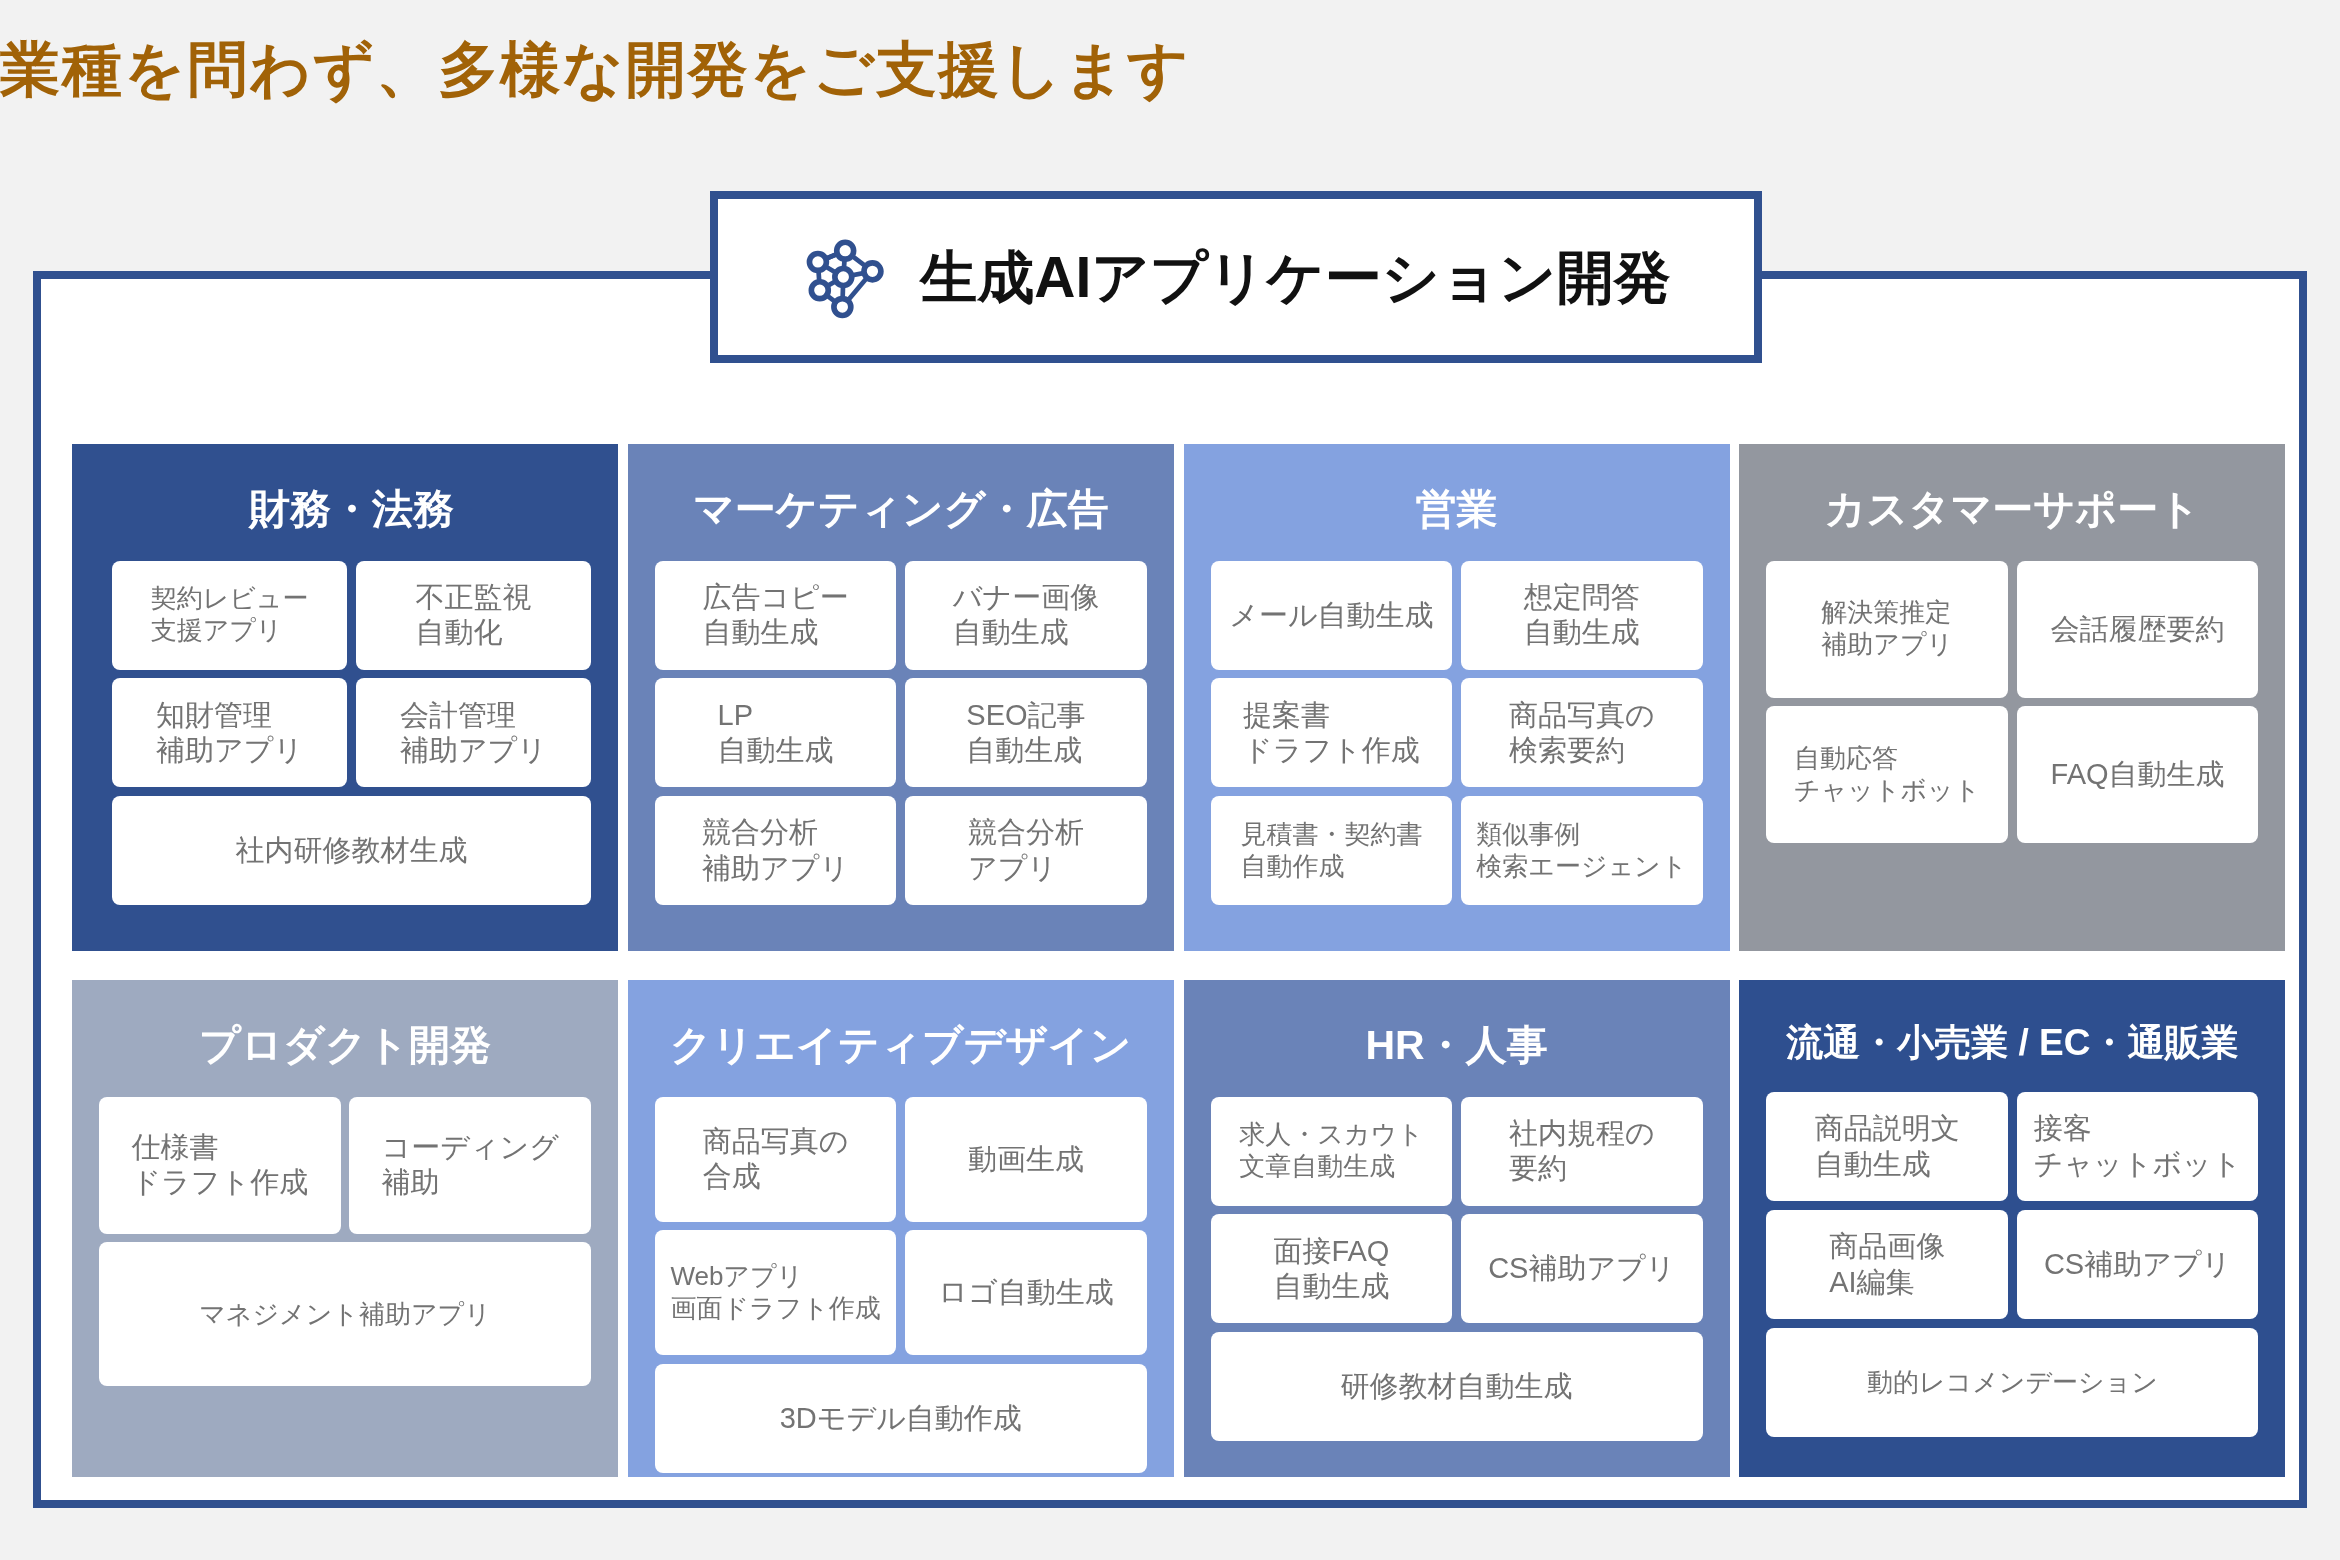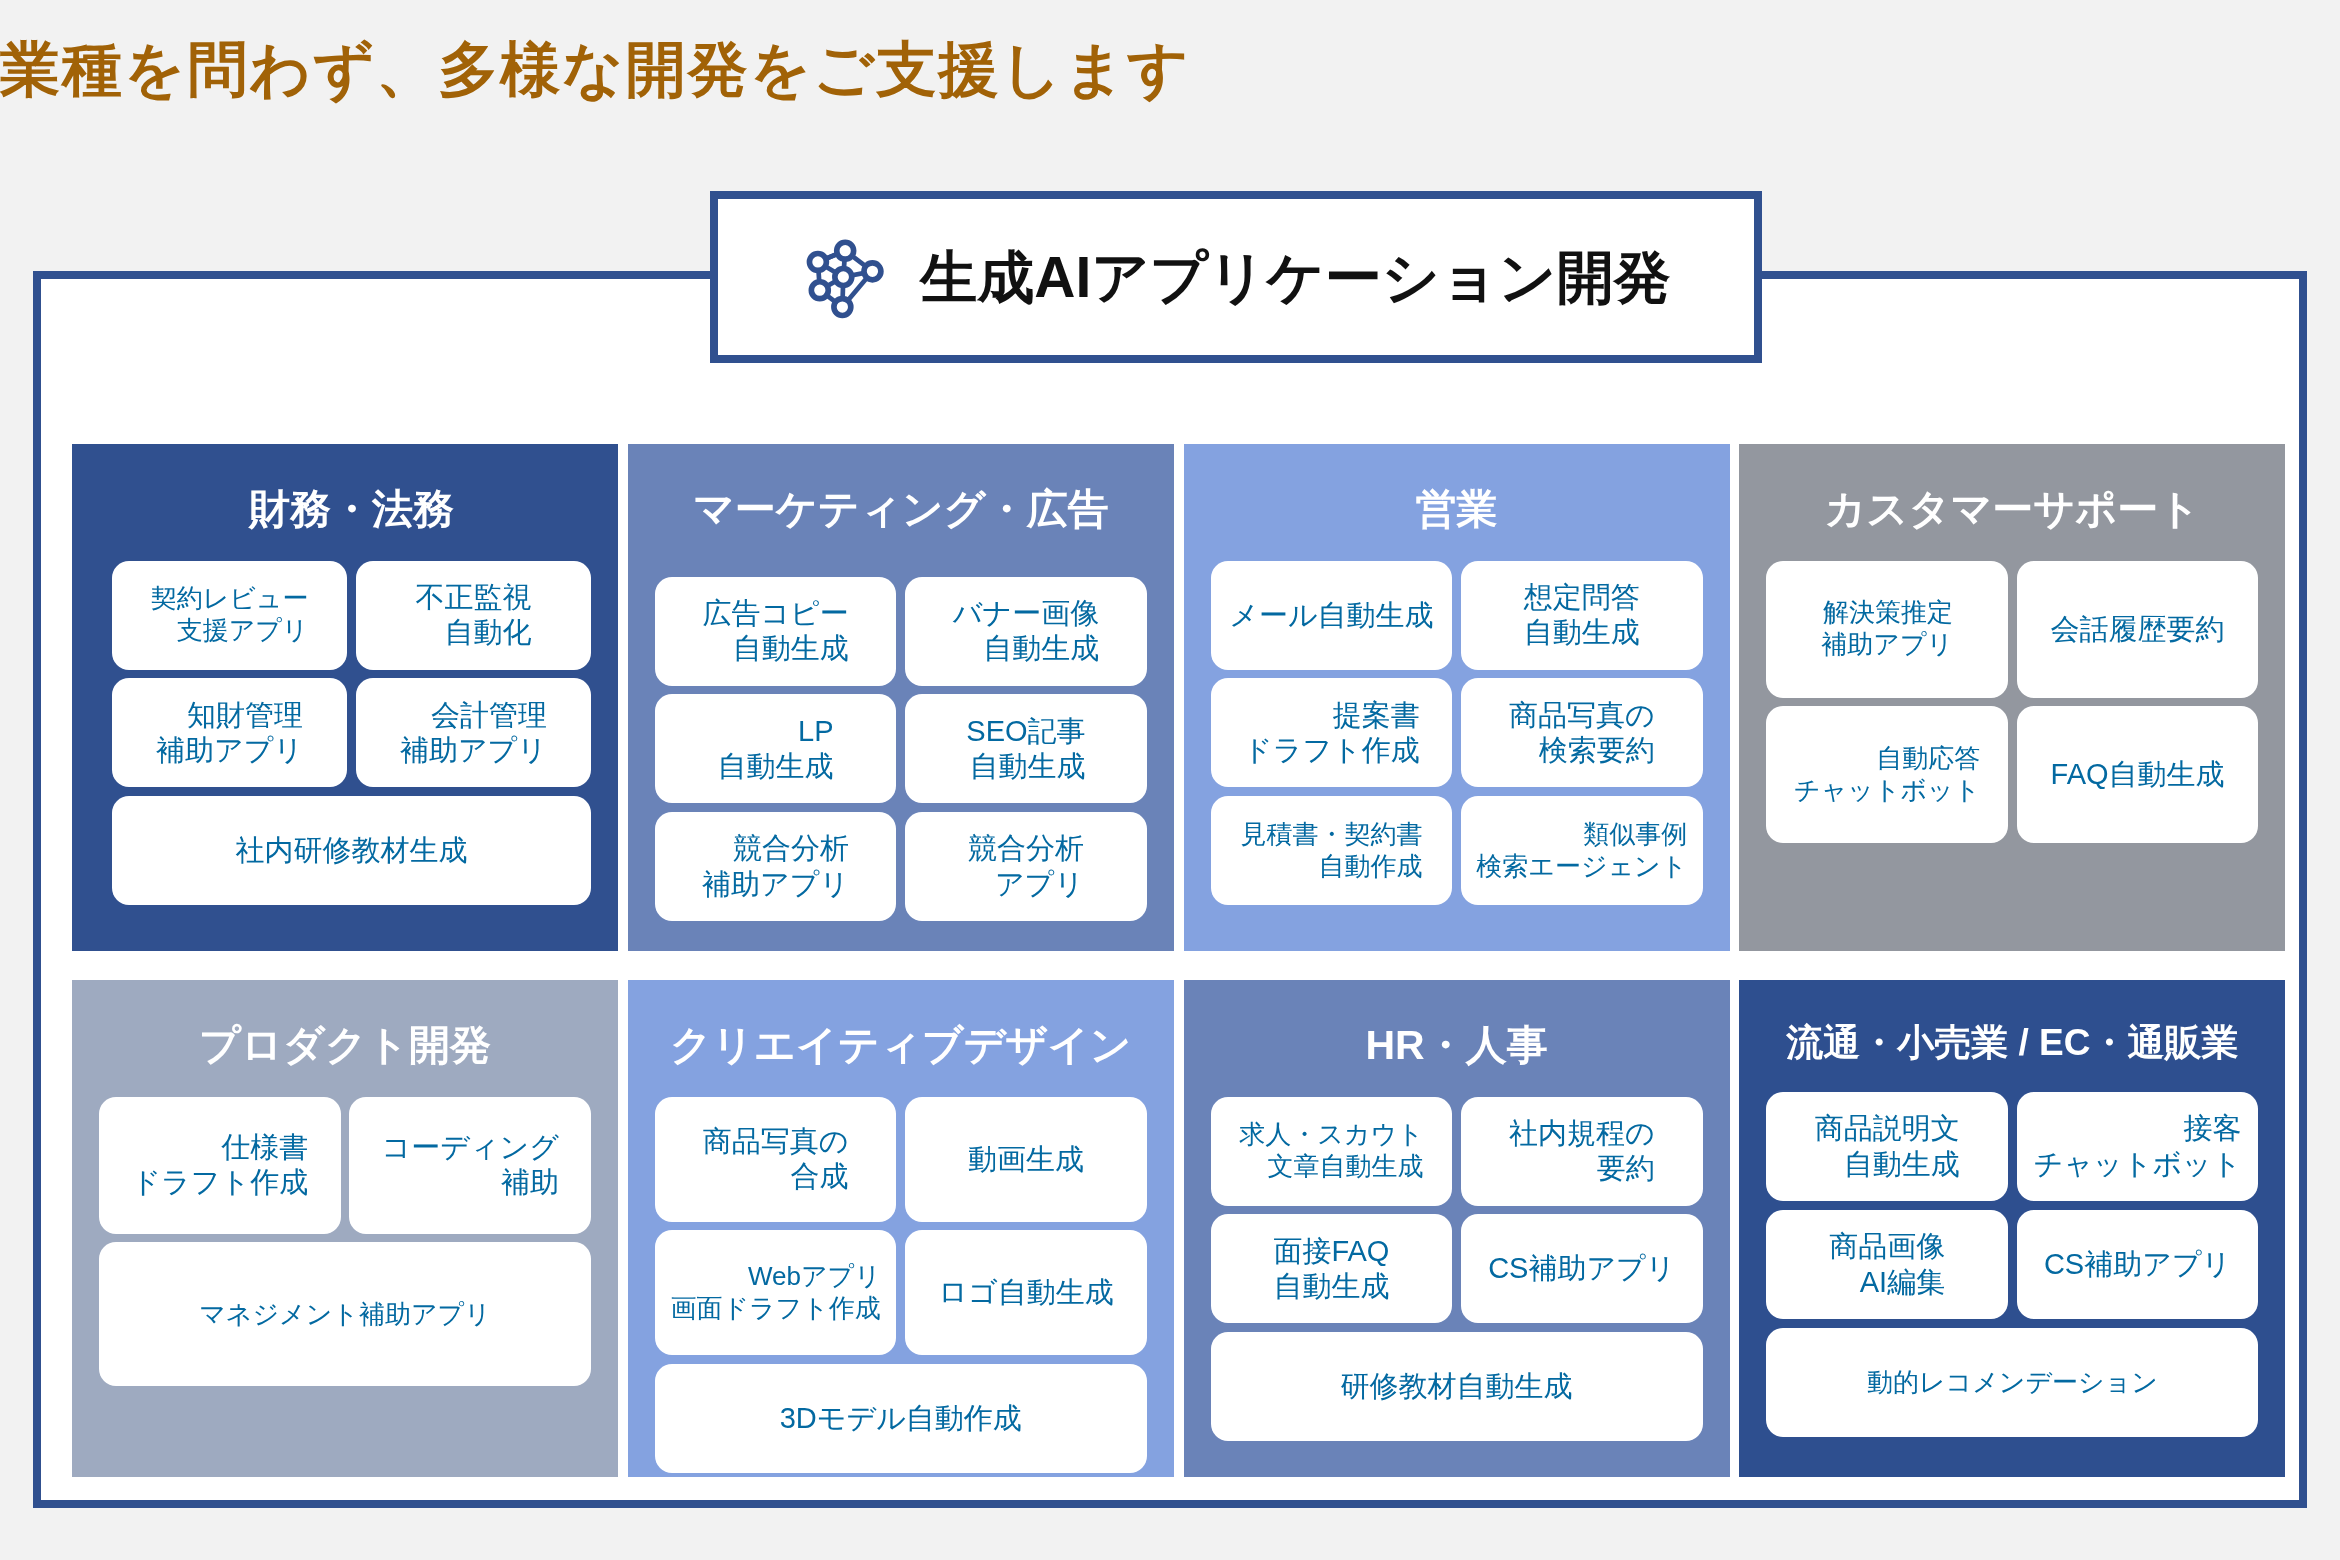--- a/index.html
+++ b/index.html
@@ -112,26 +112,26 @@
   .tiles {
     flex: 1;
     display: grid;
     grid-template-columns: 1fr 1fr;
     gap: 8.8px;
     align-content: start;
   }
 
   .tile {
     background: #ffffff;
-    border-radius: 17px;
+    border-radius: 8px;
     display: flex;
     align-items: center;
     justify-content: center;
-    text-align: right;
-    color: #0369a1;
+    text-align: left;
+    color: #737373;
     font-size: 29px;
     font-weight: 400;
     line-height: 1.22;
     padding: 7.8px 5.9px;
     white-space: pre-line;
     min-height: 109px;
   }
   .tile.wide { grid-column: 1 / -1; }
   .tile.small { font-size: 26px; }
 
@@ -187,21 +187,21 @@
 支援アプリ</div>
           <div class="tile">不正監視
 自動化</div>
           <div class="tile">知財管理
 補助アプリ</div>
           <div class="tile">会計管理
 補助アプリ</div>
           <div class="tile wide">社内研修教材生成</div>
         </div>
       </div>
-      <div class="card rows3" style="background: rgb(106, 131, 184); gap: 16px;">
+      <div class="card rows3" style="background: rgb(106, 131, 184);">
         <div class="card-title">マーケティング・広告</div>
         <div class="tiles">
           <div class="tile">広告コピー
 自動生成</div>
           <div class="tile">バナー画像
 自動生成</div>
           <div class="tile">LP
 自動生成</div>
           <div class="tile">SEO記事
 自動生成</div>

